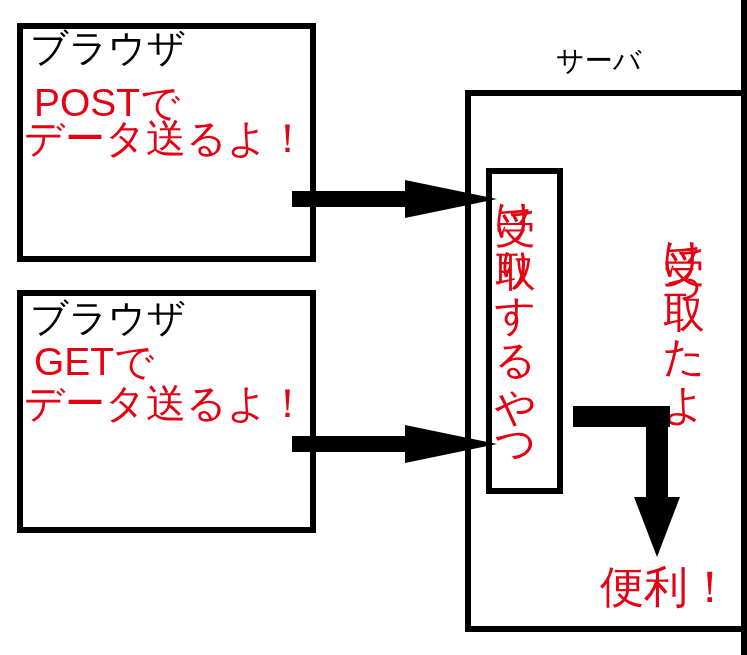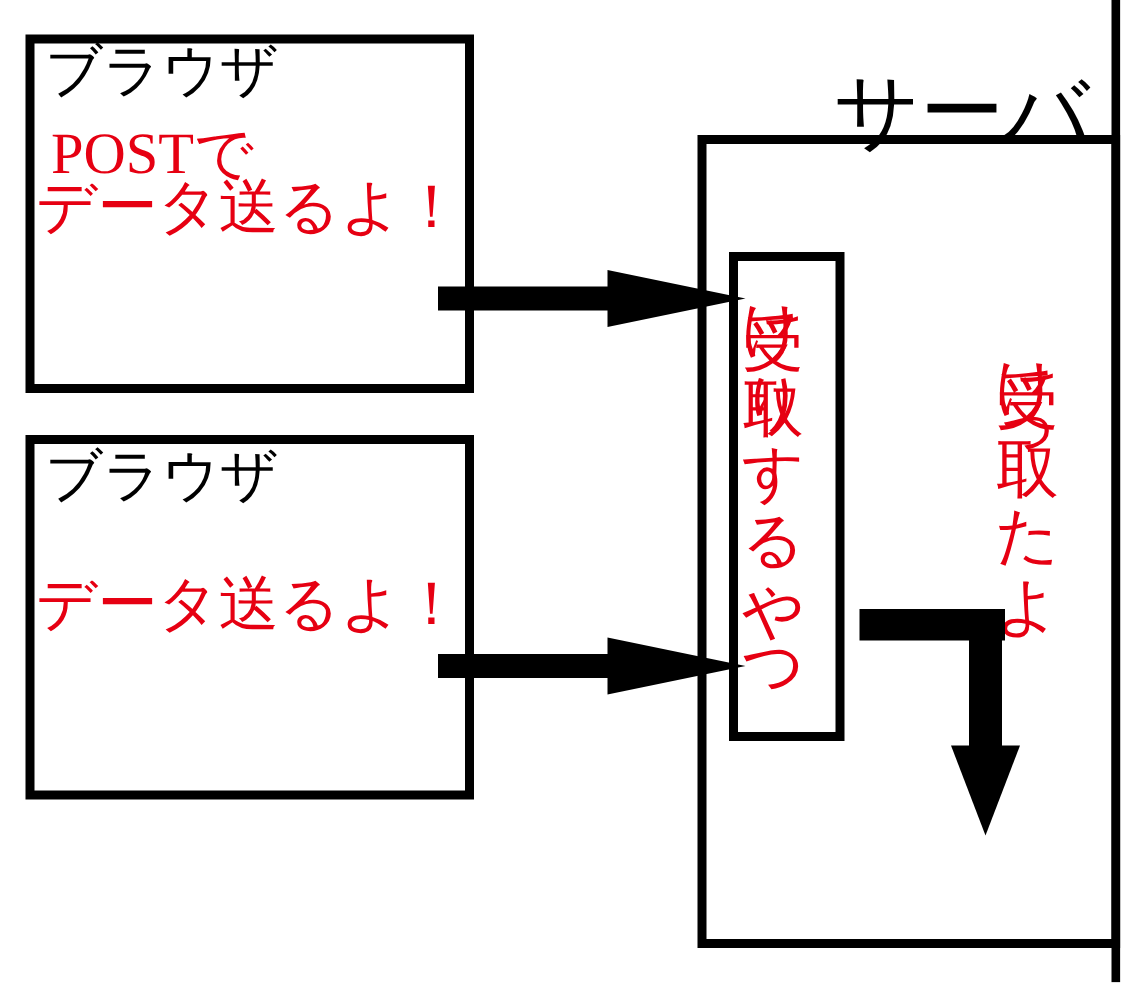--- a/index.html
+++ b/index.html
@@ -1,21 +1,21 @@
 <!DOCTYPE html>
 <html><head>
 <meta charset="utf-8">
 <style>
   html,body{margin:0;padding:0;background:#ffffff;}
   .stage{
     position:relative;
     width:747px;height:655px;
     background:#ffffff;
     overflow:hidden;
-    font-family:Liberation Serif, serif;
+    font-family:Liberation Sans, sans-serif;
   }
   .box{
     position:absolute;
     box-sizing:border-box;
     border:6px solid #000000;
     background:transparent;
   }
   .browser-box1{left:17px;top:23px;width:299px;height:239px;}
   .browser-box2{left:17px;top:290px;width:299px;height:243px;}
   .server-box{left:465px;top:90px;width:282px;height:542px;}
@@ -30,21 +30,21 @@
     line-height:1.05;
     color:#000000;
   }
   .red{color:#e60012;}
   .browser-title1{left:30px;top:29px;font-size:38px;}
   .browser-msg1a{left:34px;top:83px;font-size:39px;}
   .browser-msg1b{left:24px;top:117px;font-size:40px;}
   .browser-title2{left:30px;top:299px;font-size:38px;}
   .browser-msg2a{left:34px;top:342px;font-size:39px;}
   .browser-msg2b{left:24px;top:382px;font-size:40px;}
-  .server-title{left:556px;top:46px;font-size:56px;}
+  .server-title{left:556px;top:46px;font-size:28px;}
   .benefit{left:600px;top:564px;font-size:44px;}
   .vtext{
     position:absolute;
     writing-mode:vertical-rl;
     text-orientation:upright;
     letter-spacing:0px;
     line-height:1;
     white-space:nowrap;
   }
   .receiver-label{left:495px;top:174px;font-size:41px;height:330px;}
@@ -77,30 +77,32 @@
 
   <div class="edge-line right-edge"></div>
 
   <div class="box browser-box1"></div>
   <div class="label browser-title1">ブラウザ</div>
   <div class="label red browser-msg1a">POSTで</div>
   <div class="label red browser-msg1b">データ送るよ！</div>
 
   <div class="box browser-box2"></div>
   <div class="label browser-title2">ブラウザ</div>
+  <div class="label red browser-msg2a">GETで</div>
   <div class="label red browser-msg2b">データ送るよ！</div>
 
   <div class="label server-title">サーバ</div>
   <div class="box server-box"></div>
 
   <div class="box receiver-box"></div>
   <div class="vtext red receiver-label">受け取りするやつ</div>
 
   <div class="vtext red received-note">受け取ったよ</div>
 
+  <div class="label red benefit">便利！</div>
 
   <div>
     <div class="arrow-shaft post-shaft"></div>
     <div class="arrow-head-right post-head"></div>
   </div>
 
   <div>
     <div class="arrow-shaft get-shaft"></div>
     <div class="arrow-head-right get-head"></div>
   </div>

